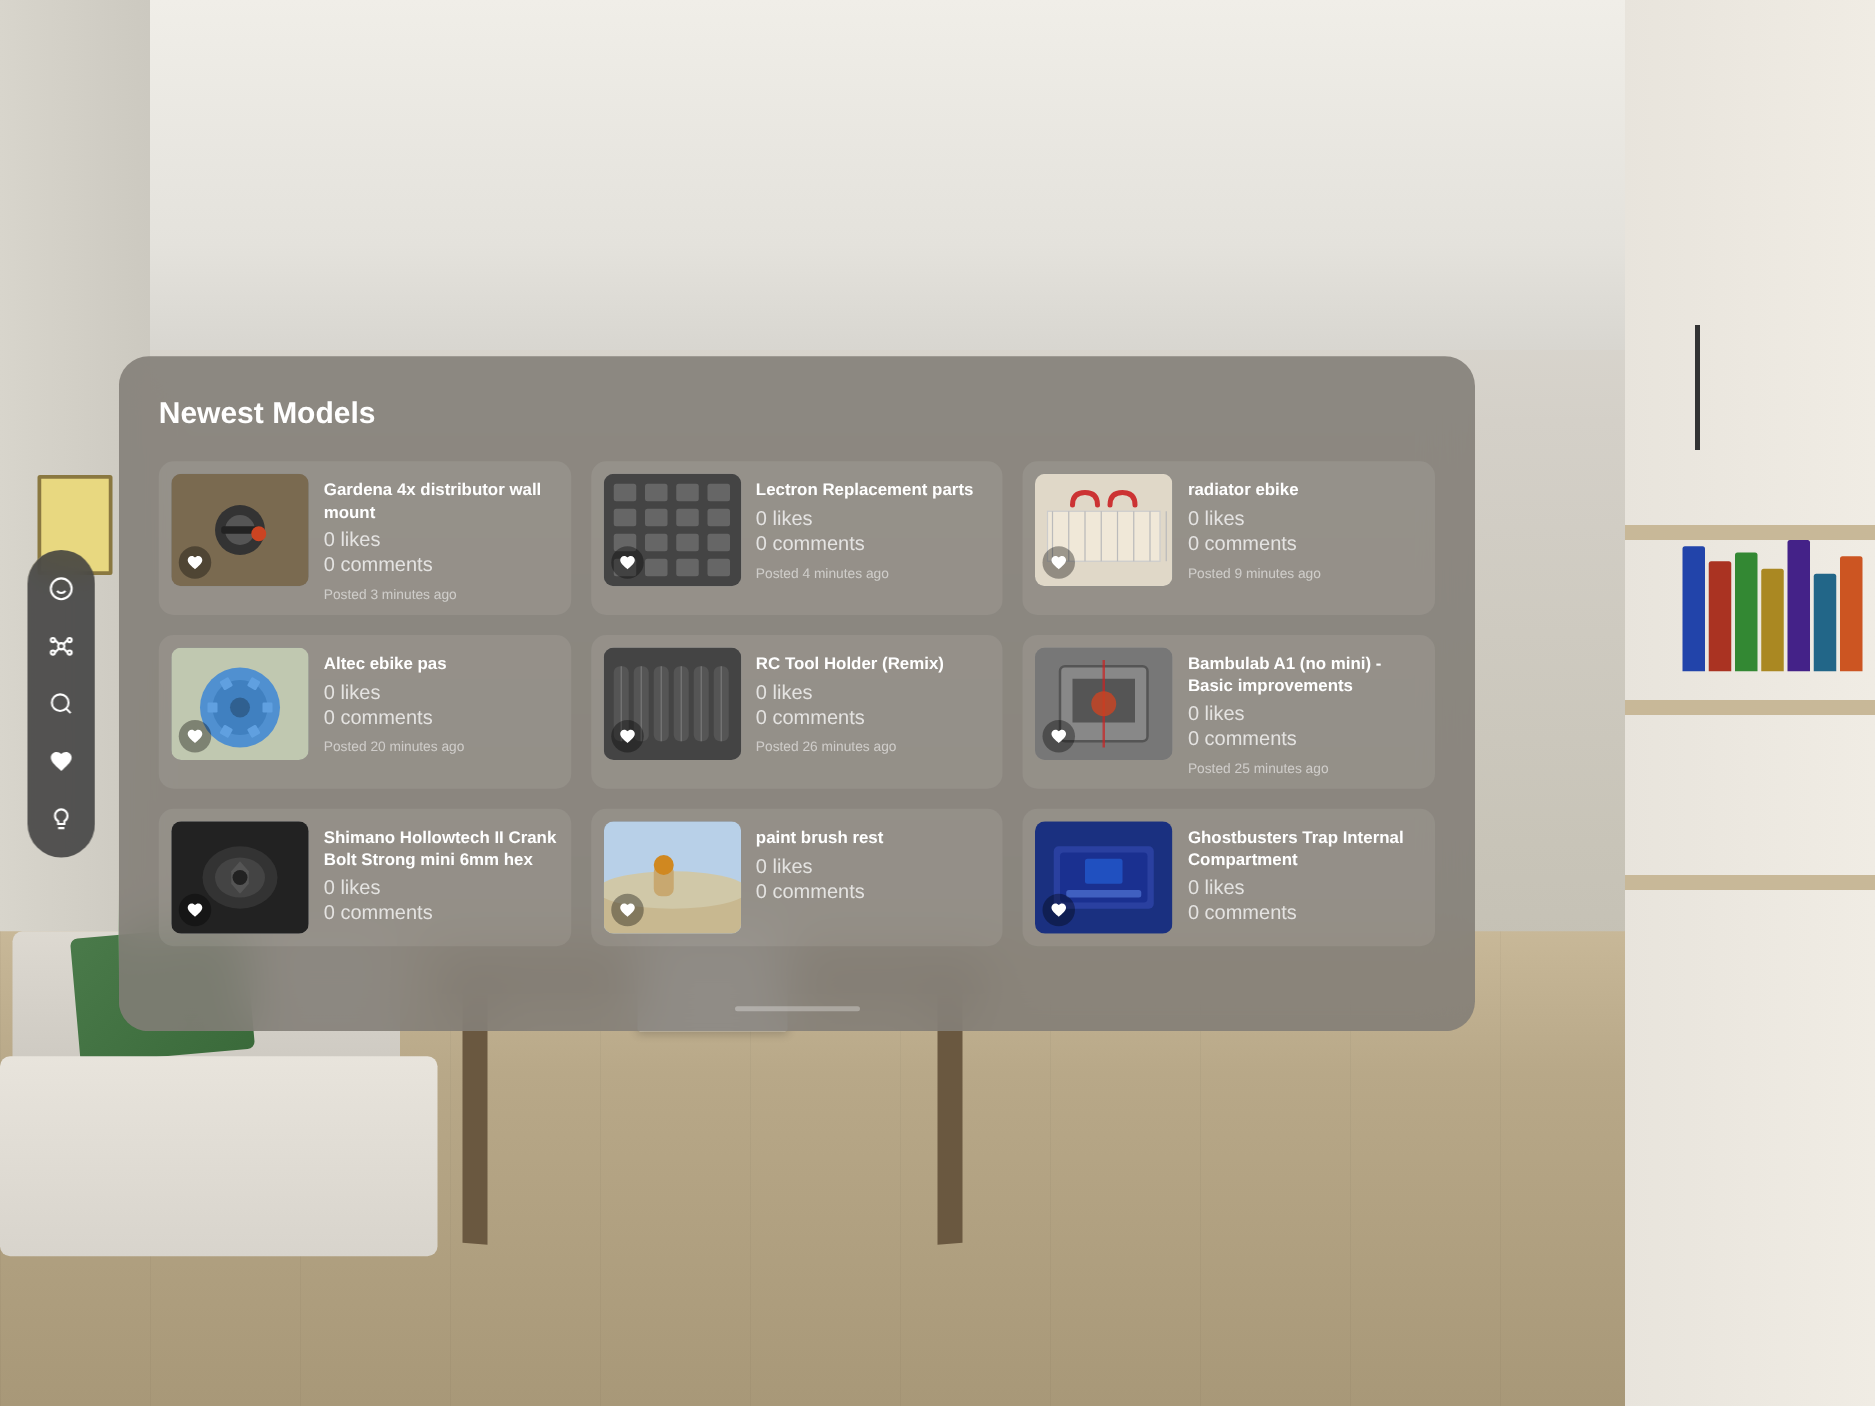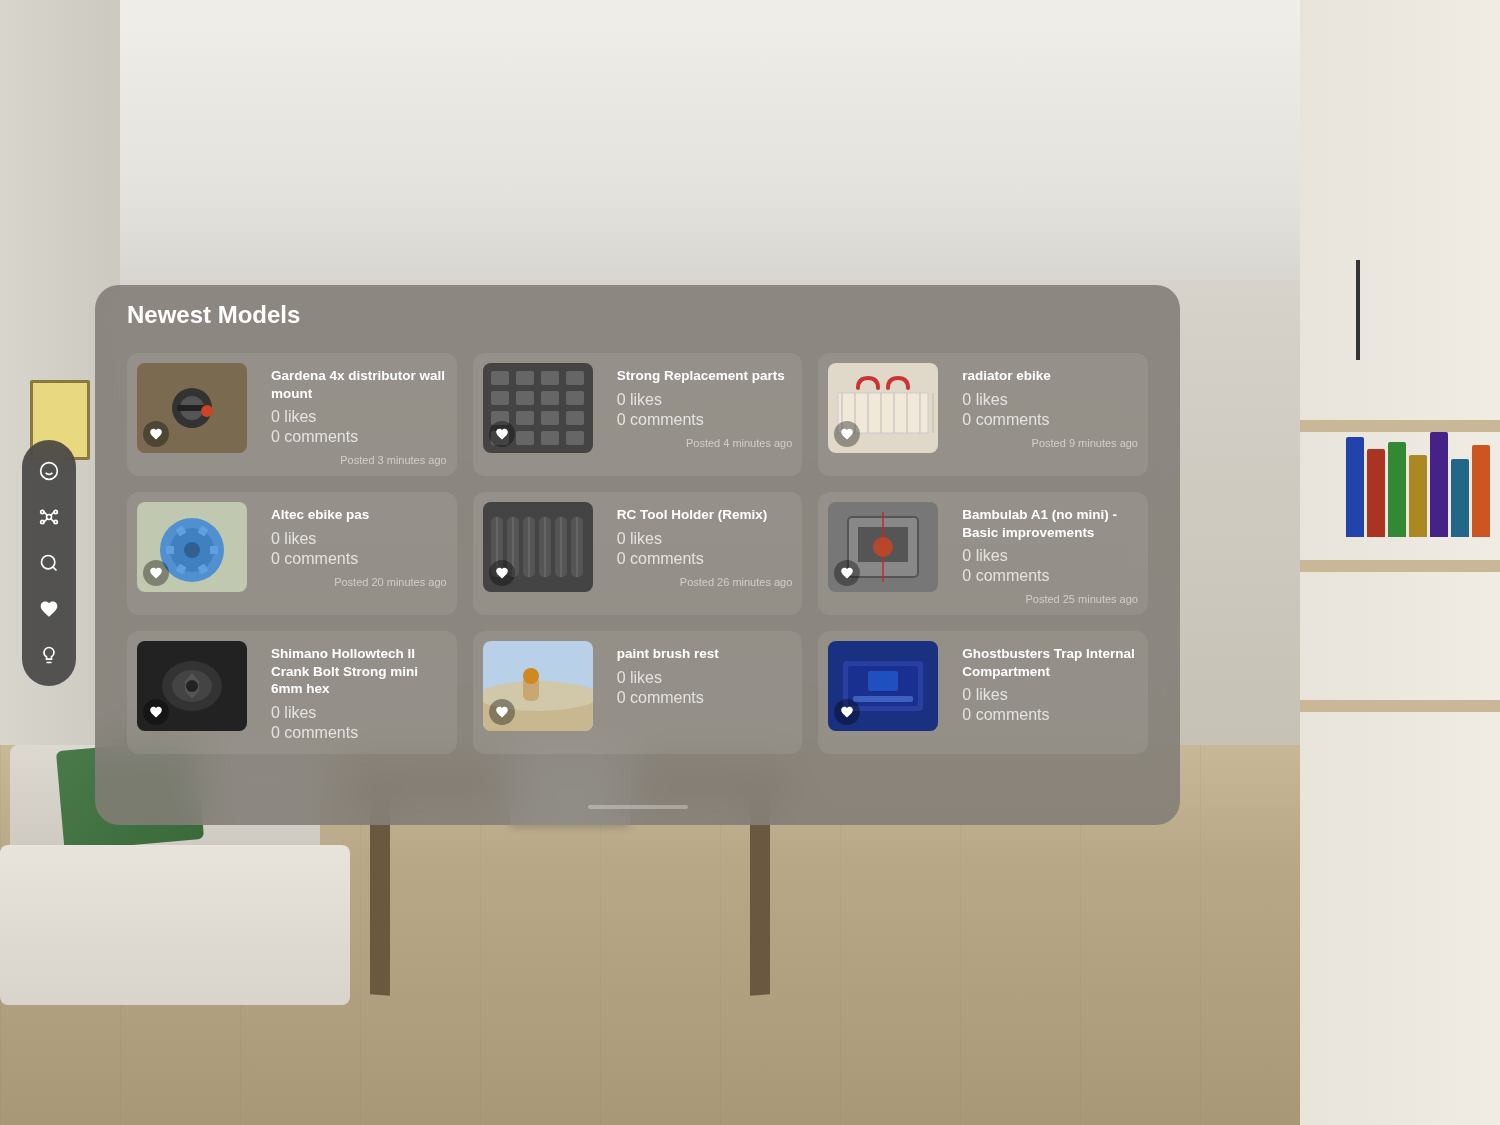--- a/index.html
+++ b/index.html
@@ -262,42 +262,42 @@
 
     
     .main-panel {
       position: absolute;
       left: 95px;
       top: 285px;
       width: 1085px;
       height: 540px;
       background: rgba(130, 125, 118, 0.88);
       border-radius: 24px;
-      padding: 16px 32px;
+      padding: 32px 32px;
       backdrop-filter: blur(20px);
       overflow: hidden;
     }
 
     .panel-title {
       font-size: 24px;
       font-weight: 700;
       color: white;
       margin-bottom: 24px;
     }
 
     .models-grid {
       display: grid;
       grid-template-columns: repeat(3, 1fr);
       gap: 16px;
     }
 
     .model-card {
       display: flex;
       align-items: flex-start;
-      gap: 24px;
+      gap: 12px;
       background: rgba(255,255,255,0.08);
       border-radius: 12px;
       padding: 10px;
       cursor: pointer;
       transition: background 0.2s;
     }
 
     .model-thumb {
       width: 110px;
       height: 90px;
@@ -345,21 +345,20 @@
     .model-stat {
       font-size: 16px;
       color: rgba(255,255,255,0.75);
       margin-bottom: 2px;
     }
 
     .model-time {
       font-size: 11px;
       color: rgba(255,255,255,0.55);
       margin-top: 8px;
-      text-align: right;
     }
 
     
     .scroll-indicator {
       position: absolute;
       bottom: 16px;
       left: 50%;
       transform: translateX(-50%);
       width: 100px;
       height: 4px;
@@ -506,21 +505,21 @@
             <rect x="58" y="68" width="18" height="14" rx="2" fill="#666"></rect>
             <rect x="83" y="68" width="18" height="14" rx="2" fill="#666"></rect>
           </svg>
         <div class="thumb-heart">
           <svg viewBox="0 0 24 24">
               <path d="M12 21.35l-1.45-1.32C5.4 15.36 2 12.28 2 8.5 2 5.42 4.42 3 7.5 3c1.74 0 3.41.81 4.5 2.09C13.09 3.81 14.76 3 16.5 3 19.58 3 22 5.42 22 8.5c0 3.78-3.4 6.86-8.55 11.54L12 21.35z"></path>
             </svg>
         </div>
       </div>
       <div class="model-info">
-        <div class="model-name">Strong Replacement parts</div>
+        <div class="model-name">Lectron Replacement parts</div>
         <div class="model-stat">0 likes</div>
         <div class="model-stat">0 comments</div>
         <div class="model-time">Posted 4 minutes ago</div>
       </div>
     </div>
       <div class="model-card">
       <div class="model-thumb">
         <svg width="100%" height="100%" viewBox="0 0 110 90">
             <rect fill="#e0d8c8" width="110" height="90"></rect>
             <rect x="10" y="30" width="90" height="40" fill="#f0e8d8" stroke="#ccc" stroke-width="1"></rect>

